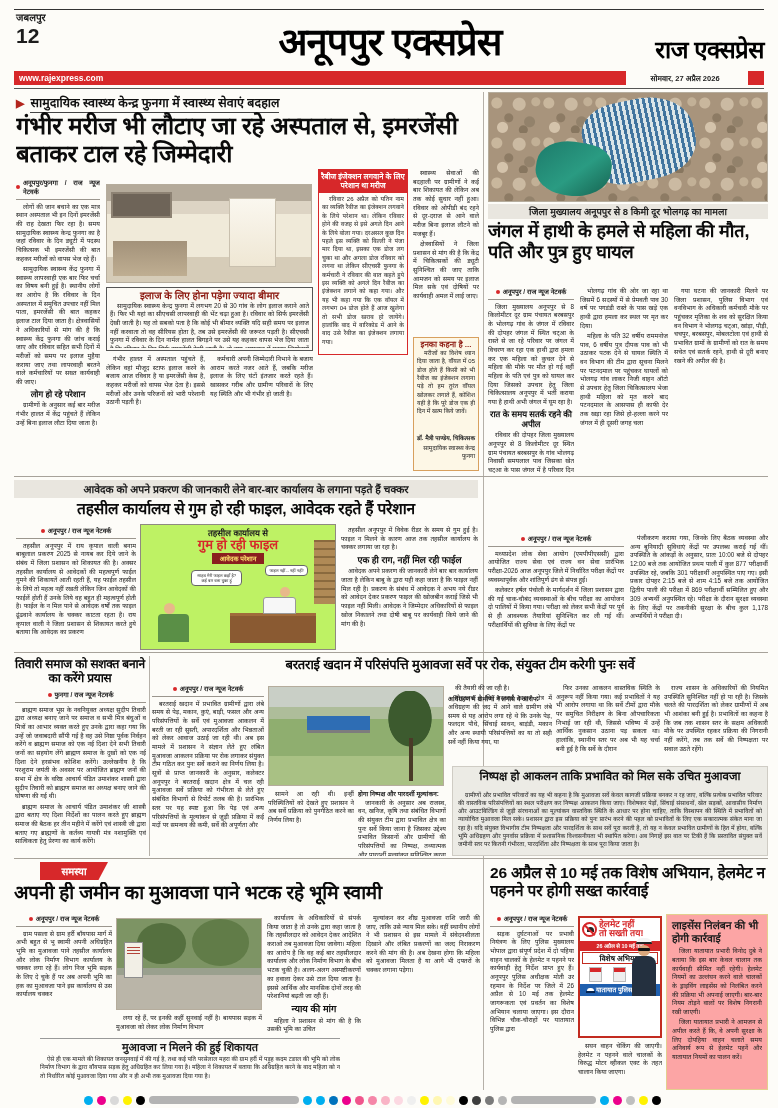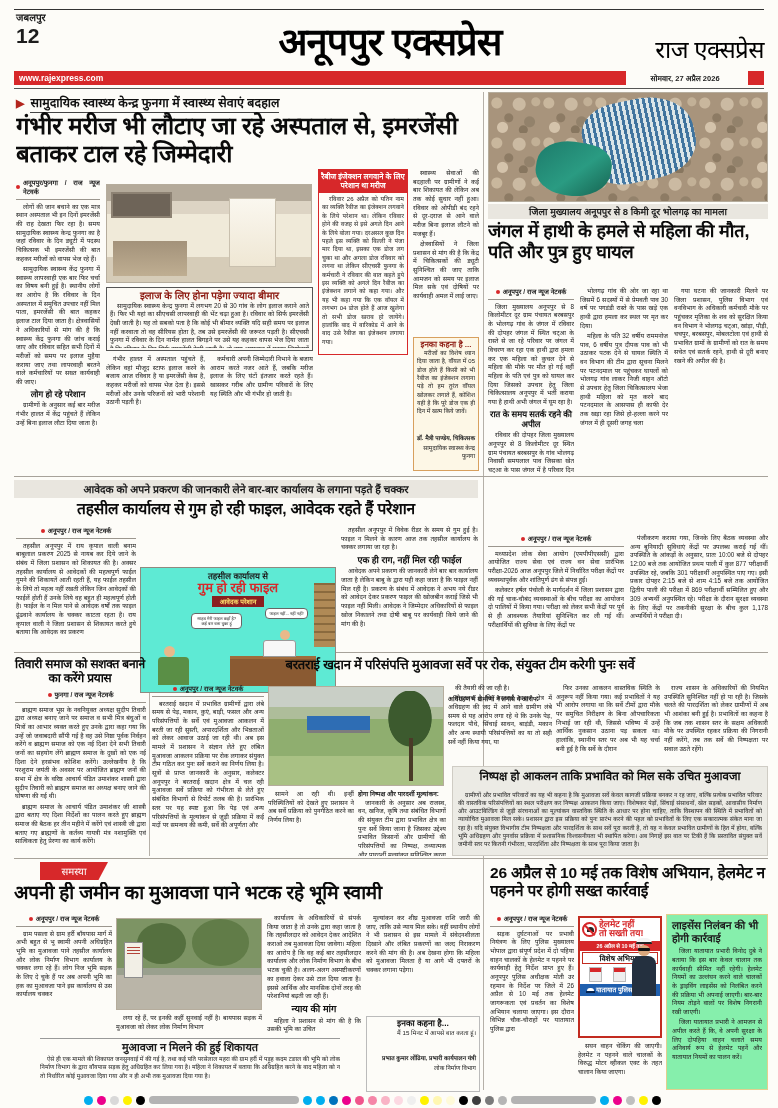--- a/index.html
+++ b/index.html
@@ -16,35 +16,35 @@
   .bt{font-size:6.3px;line-height:1.38;text-align:justify;color:#222;overflow:hidden;}
   .bt p{margin:0 0 1.5px;text-indent:7px;}
   .headline{font-weight:800;color:var(--ink);letter-spacing:-0.2px;line-height:1.18;overflow:hidden;}
   .byline{display:flex;align-items:center;justify-content:center;gap:3px;font-size:6.6px;font-weight:bold;color:#222;border-bottom:1px solid #9b968e;padding-bottom:2.5px;margin-bottom:3px;}
   .byline .dot{width:4px;height:4px;border-radius:50%;background:var(--red);flex:0 0 auto;}
   .subhead{font-weight:bold;font-size:8.4px;text-align:center;color:#111;margin:3px 0 2px;line-height:1.15;}
   .band{background:#e9e6df;font-weight:bold;display:flex;align-items:center;justify-content:center;overflow:hidden;}
   .boxtitle{font-weight:bold;text-align:center;color:var(--maroon);line-height:1.15;}
   
   .masthead{font-weight:800;color:#000;letter-spacing:-1px;text-align:center;}
-  .brand{font-weight:400;color:#000;text-align:right;letter-spacing:-0.5px;}
+  .brand{font-weight:700;color:#000;text-align:right;letter-spacing:-0.5px;}
   .redbar{background:var(--red);display:flex;align-items:center;}
   .website{color:#fff;font-weight:bold;font-size:8.5px;padding-left:5px;}
   .dateline{display:flex;align-items:center;justify-content:center;font-size:7.5px;font-weight:bold;color:#222;}
   
   .kicker{display:flex;align-items:center;gap:6px;font-weight:bold;color:#111;}
   .kicker .ktext{border-bottom:1px solid #444;padding-bottom:1px;}
   .arrow{color:#b3261e;font-size:11px;line-height:1;}
   
   .redbox{border:1.5px solid var(--red);background:#fffdf8;overflow:hidden;}
   .redbox .rbt{background:var(--red);color:#fff;font-weight:bold;font-size:7.6px;text-align:center;padding:2px 2px;line-height:1.25;}
   .creambox{background:#fdf7e6;border:1px solid #d8a05e;overflow:hidden;padding:2px 3px;}
   .attr{font-size:6px;font-weight:bold;text-align:right;color:#222;margin-top:2px;line-height:1.3;}
   .graybox{background:#ecebe5;border:1px solid #cfccc4;overflow:hidden;padding:3px 5px;}
-  .yellowbox{background:#86efac;border:1px solid #e3cf8e;overflow:hidden;padding:4px 5px;}
+  .yellowbox{background:#fca5a5;border:1px solid #e3cf8e;overflow:hidden;padding:4px 5px;}
   
   .photo{overflow:hidden;position:absolute;border:1px solid #b5ac9c;}
   .hospital{background:linear-gradient(180deg,#b4aa9a 0 16%,#ddd4c4 16% 30%,#f0ead9 30% 74%,#d6ccb8 74% 100%);}
   .hp-window{position:absolute;left:2%;top:7%;width:30%;height:27%;background:#6e6458;border:2px solid #8d8273;}
   .hp-counter{position:absolute;left:3%;bottom:6%;width:36%;height:36%;background:linear-gradient(180deg,#a3927a,#bfae92);}
   .hp-door{position:absolute;right:17%;top:13%;width:23%;height:72%;background:linear-gradient(180deg,#faf7ef,#efe7d4);border:1px solid #c9c0ae;}
   .elephant{background-color:#a8947c;background-image:
     radial-gradient(circle at 15% 25%,#c9b79d 0 5px,transparent 6px),
     radial-gradient(circle at 38% 62%,#8d7b64 0 4px,transparent 5px),
     radial-gradient(circle at 58% 28%,#cbbaa2 0 6px,transparent 7px),
@@ -61,32 +61,32 @@
   .mn-shed{position:absolute;left:22%;top:30%;width:36%;height:17%;background:#2e6db4;border-bottom:3px solid #7d7d7d;}
   .mn-crown{position:absolute;right:4%;top:4%;width:30%;height:62%;background:radial-gradient(ellipse at 50% 45%,#3c5a2e 0 58%,transparent 60%);}
   .mn-trunk{position:absolute;right:17%;top:52%;width:2.5%;height:44%;background:#4a3a28;}
   .road{background:linear-gradient(180deg,#7d9464 0 54%,#9aa08e 54% 62%,#bab5a8 62% 100%);
     background-color:#7d9464;}
   .rd-fol1{position:absolute;left:14%;top:4%;width:34%;height:46%;border-radius:50%;background:#55703f;}
   .rd-fol2{position:absolute;left:52%;top:0;width:40%;height:52%;border-radius:50%;background:#617c48;}
   .rd-sign{position:absolute;left:5%;top:26%;width:13%;height:40%;background:#f2efe6;border:1px solid #8d8d8d;padding:2px 1px;}
   .rd-sign i{display:block;height:1.5px;background:#b3443a;margin:1.5px 1px;}
   
-  .cartoon{background:#5eead4;border:1px solid #8f8a80;overflow:hidden;position:absolute;margin-top:43px;}
+  .cartoon{background:#bef264;border:1px solid #8f8a80;overflow:hidden;position:absolute;}
   .ct-cap1{font-weight:bold;font-size:8.5px;text-align:center;margin-top:2px;}
   .ct-cap2{font-weight:800;font-size:13px;color:var(--red);text-align:center;line-height:1.05;}
   .ct-band{margin:1px auto 0;background:#8a1f1f;color:#ffe26e;font-weight:bold;font-size:6.5px;padding:1px 8px;width:max-content;}
   .bubble{position:absolute;background:#fff;border:1px solid #666;border-radius:4px;font-size:4.2px;line-height:1.25;padding:2px;text-align:center;}
   .ct-desk{position:absolute;right:10%;bottom:5%;width:44%;height:24%;background:#8a5a32;border-top:3px solid #a06c3c;}
   .ct-shelf{position:absolute;right:0;top:12%;width:11%;height:52%;background:repeating-linear-gradient(0deg,#b08a56 0 6px,#8a6a3e 6px 8px);}
   .head-skin{background:#e8b98a;border-radius:50%;position:absolute;}
   .ct-clerkbody{position:absolute;right:20%;bottom:28%;width:17%;height:14%;background:#f7f7f7;border:1px solid #999;border-radius:3px 3px 0 0;}
   .ct-appbody{position:absolute;left:9%;bottom:6%;width:16%;height:22%;background:#5a8f46;border-radius:4px 4px 0 0;}
   
-  .samasya{background:var(--red);color:#fff;font-weight:normal;font-size:10px;display:flex;align-items:center;justify-content:center;clip-path:polygon(0 0,100% 0,86% 100%,0 100%);}
+  .samasya{background:var(--red);color:#fff;font-weight:bold;font-size:10px;display:flex;align-items:center;justify-content:center;clip-path:polygon(0 0,100% 0,86% 100%,0 100%);}
   
   .poster{position:absolute;background:#fff;border:2px solid #c22b20;overflow:hidden;}
   .po-row{display:flex;align-items:center;gap:2px;padding:2px;}
   .nohelm{position:relative;width:15px;height:15px;border:2px solid var(--red);border-radius:50%;flex:0 0 auto;}
   .nohelm .dome{position:absolute;left:2.5px;top:3.5px;width:7px;height:4.5px;background:#222;border-radius:4px 4px 0 0;}
   .nohelm .slash{position:absolute;left:-2px;top:5.5px;width:15px;height:2px;background:var(--red);transform:rotate(45deg);}
   .po-t1{color:var(--red);font-weight:800;font-size:9px;line-height:1.05;}
   .po-band{background:var(--red);color:#fff;font-weight:bold;font-size:5.4px;text-align:center;padding:1px 0;}
   .po-band2{color:#111;font-weight:800;font-size:7.5px;text-align:center;border:1px solid #c22b20;margin:1px 2px;}
   .po-cards{display:flex;justify-content:space-around;padding:2px 3px;}
@@ -365,26 +365,20 @@
     <div class="subhead" style="font-size:9.5px;">न्याय की मांग</div>
     <div>
         <p>महिला ने प्रशासन से मांग की है कि उसकी भूमि का उचित</p>
       </div>
   </div>
 
   <div class="abs bt" style="left:366px;top:914px;width:114px;height:98px;">
       <p>मूल्यांकन कर शीघ्र मुआवजा राशि जारी की जाए, ताकि उसे न्याय मिल सके। वहीं स्थानीय लोगों ने भी प्रशासन से इस मामले में संवेदनशीलता दिखाने और लंबित प्रकरणों का जल्द निराकरण करने की मांग की है। अब देखना होगा कि महिला को मुआवजा मिलता है या आगे भी दफ्तरों के चक्कर लगाना पड़ेगा।</p>
     </div>
 
-  <div class="abs creambox" style="left:366px;top:1016px;width:114px;height:76px;background:#fdfcf8;border-color:#bbb;">
-    <div class="boxtitle" style="font-size:8.5px;color:#111;">इनका कहना है...</div>
-    <div class="bt" style="font-size:6.2px;text-align:right;height:24px;">मैं 15 मिनट में आपसे बात करता हूं।</div>
-    <div class="attr">प्रभात कुमार लोंढिया, प्रभारी कार्यपालन यंत्री</div>
-    <div class="attr" style="font-weight:normal;">लोक निर्माण विभाग</div>
-  </div>
 
   <div class="abs" style="left:40px;top:1038px;width:300px;height:54px;background:#fdfcf8;border-top:1px solid #999;padding-top:2px;overflow:hidden;">
     <div style="font-weight:800;font-size:11px;text-align:center;line-height:1.1;">मुआवजा न मिलने की हुई शिकायत</div>
     <div class="bt" style="font-size:6px;height:36px;margin-top:2px;">
         <p>ऐसे ही एक मामले की शिकायत जनसुनवाई में की गई है, तथा कई पति परसेलाल महरा की ग्राम हर्री में पड़ूह कदम टङाल की भूमि को लोक निर्माण विभाग के द्वारा बॉयपास सड़क हेतु अधिग्रहित कर लिया गया है। महिला ने शिकायत में बताया कि अधिग्रहित करने के बाद महिला को न तो निर्धारित कोई मुआवजा दिया गया और न ही अभी तक मुआवजा दिया गया है।</p>
       </div>
   </div>
 
   <div class="abs headline" style="left:490px;top:864px;width:278px;height:46px;font-size:15.5px;">26 अप्रैल से 10 मई तक विशेष अभियान, हेलमेट न पहनने पर होगी सख्त कार्रवाई</div>
 

